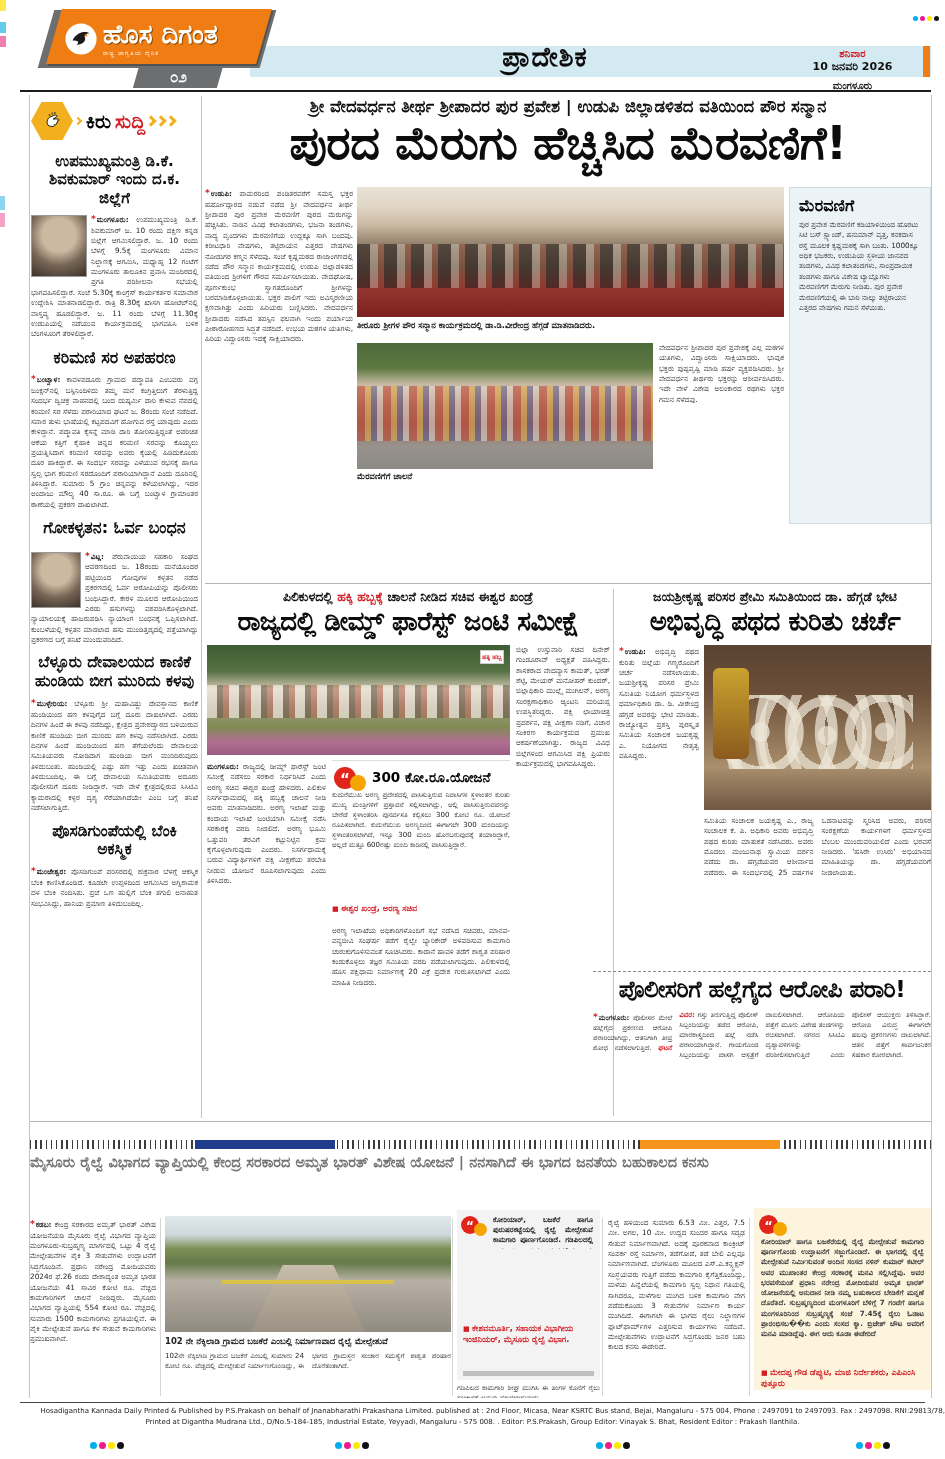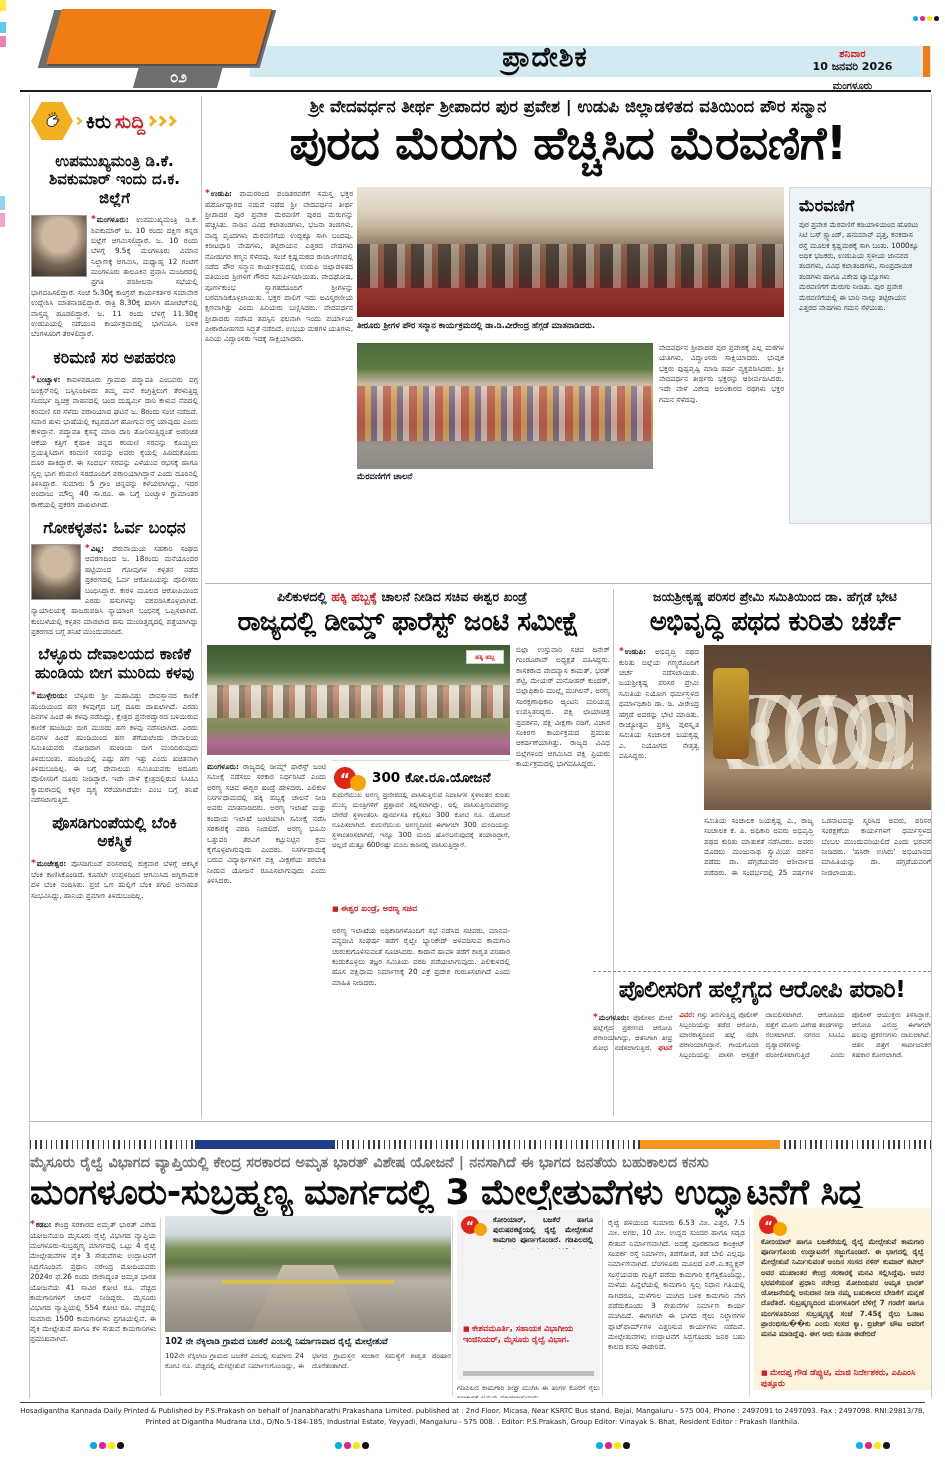--- a/index.html
+++ b/index.html
@@ -39,20 +39,31 @@
   <div class="abs" style="left:0;top:196px;width:5px;height:14px;background:#8ed4ee"></div>
   <div class="abs" style="left:0;top:213px;width:5px;height:14px;background:#f2a3c6"></div>
   <div class="abs" style="right:4px;top:6px">
     <span class="dot" style="background:#00aeef;width:5px;height:5px"></span><span class="dot" style="background:#ec1c8d;width:5px;height:5px"></span><span class="dot" style="background:#ffe800;width:5px;height:5px"></span><span class="dot" style="background:#111;width:5px;height:5px"></span>
   </div>
 
   <div class="abs" style="left:250px;top:46px;width:681px;height:31px;background:#d4eaf3"></div>
   <div class="abs" style="left:923px;top:46px;width:7px;height:31px;background:#ef7d13"></div>
   <div class="abs" style="left:46px;top:10px;width:222px;height:58px;background:#6c6e70;transform:skewX(-16deg)"></div>
   <div class="abs" style="left:54px;top:9px;width:210px;height:55px;background:#ef7d13;transform:skewX(-16deg);box-shadow:2px 2px 0 rgba(0,0,0,.25)"></div>
+  <div class="abs" style="left:64px;top:14px;width:200px;height:50px;display:flex;align-items:center">
+    <svg width="34" height="34" viewBox="0 0 24 24">
+        <circle cx="12" cy="12" r="11" fill="#fff"></circle>
+        <path d="M6 13c3-6 9-7 12-5-2 0-3 1-3.5 2.5C16 12 14 16 9 16c2-2 1-3-3-3z" fill="#1a1a1a"></path>
+        <circle cx="15.5" cy="9.3" r="0.9" fill="#ef7d13"></circle>
+      </svg>
+    <div style="margin-left:5px">
+      <div style="color:#fff;font-weight:700;font-size:26px;line-height:1;text-shadow:1px 1px 0 #8a4a00">ಹೊಸ ದಿಗಂತ</div>
+      <div style="color:#fff;font-size:6px;margin-top:2px;letter-spacing:1px">ರಾಷ್ಟ್ರ ಜಾಗೃತಿಯ ದೈನಿಕ</div>
+    </div>
+  </div>
   <div class="abs" style="left:136px;top:66px;width:84px;height:22px;background:#6c6e70;transform:skewX(-16deg);text-align:center">
     <span style="color:#fff;font-weight:700;font-size:15px;display:inline-block;transform:skewX(16deg);line-height:22px">೦೨</span>
   </div>
   <div class="abs" style="left:250px;top:41px;width:590px;text-align:center;font-size:27px;font-weight:700;color:#0c0c0c;letter-spacing:1px">ಪ್ರಾದೇಶಿಕ</div>
   <div class="abs" style="left:790px;top:48px;width:125px;text-align:center">
     <div style="color:#d21f26;font-weight:700;font-size:10px">ಶನಿವಾರ</div>
     <div style="color:#111;font-size:11px;font-weight:600">10 ಜನವರಿ 2026</div>
   </div>
   <div class="abs" style="left:790px;top:80px;width:125px;text-align:center;font-size:10px;font-weight:700;color:#222">ಮಂಗಳೂರು</div>
   <div class="abs" style="left:20px;top:90px;width:911px;height:2px;background:#1c1c1c"></div>
@@ -78,21 +89,21 @@
       <span class="chev"></span>
       <span class="chev"></span>
     </div>
 
     <h3 class="subhead" style="font-size:15px;margin:8px 2px 6px">ಉಪಮುಖ್ಯಮಂತ್ರಿ ಡಿ.ಕೆ. ಶಿವಕುಮಾರ್ ಇಂದು ದ.ಕ. ಜಿಲ್ಲೆಗೆ</h3>
     <p class="jtext" style="margin:0 0 7px"><span class="portrait" style="width:56px;height:62px"></span><span class="star"></span><b>ಮಂಗಳೂರು:</b> <span>ಉಪಮುಖ್ಯಮಂತ್ರಿ ಡಿ.ಕೆ. ಶಿವಕುಮಾರ್ ಜ. 10 ರಂದು ದಕ್ಷಿಣ ಕನ್ನಡ ಜಿಲ್ಲೆಗೆ ಆಗಮಿಸಲಿದ್ದಾರೆ. ಜ. 10 ರಂದು ಬೆಳಗ್ಗೆ 9.5ಕ್ಕೆ ಮಂಗಳೂರು ವಿಮಾನ ನಿಲ್ದಾಣಕ್ಕೆ ಆಗಮಿಸಿ, ಮಧ್ಯಾಹ್ನ 12 ಗಂಟೆಗೆ ಮಂಗಳೂರು ತಾಲೂಕಿನ ಪ್ರವಾಸಿ ಮಂದಿರದಲ್ಲಿ ಪ್ರಗತಿ ಪರಿಶೀಲನಾ ಸಭೆಯಲ್ಲಿ ಭಾಗವಹಿಸಲಿದ್ದಾರೆ. ಸಂಜೆ 5.30ಕ್ಕೆ ಕಾಂಗ್ರೆಸ್ ಕಾರ್ಯಕರ್ತರ ಸಮಾವೇಶ ಉದ್ದೇಶಿಸಿ ಮಾತನಾಡಲಿದ್ದಾರೆ. ರಾತ್ರಿ 8.30ಕ್ಕೆ ಖಾಸಗಿ ಹೋಟೆಲ್‌ನಲ್ಲಿ ವಾಸ್ತವ್ಯ ಹೂಡಲಿದ್ದಾರೆ. ಜ. 11 ರಂದು ಬೆಳಗ್ಗೆ 11.30ಕ್ಕೆ ಉಡುಪಿಯಲ್ಲಿ ನಡೆಯುವ ಕಾರ್ಯಕ್ರಮದಲ್ಲಿ ಭಾಗವಹಿಸಿ ಬಳಿಕ ಬೆಂಗಳೂರಿಗೆ ತೆರಳಲಿದ್ದಾರೆ.</span></p>
 
     <h3 class="subhead" style="font-size:16px;margin:8px 2px 6px">ಕರಿಮಣಿ ಸರ ಅಪಹರಣ</h3>
     <p class="jtext" style="margin:0 0 7px"><span class="star"></span><b>ಬಂಟ್ವಾಳ:</b> <span>ಕಾವಳಪಡೂರು ಗ್ರಾಮದ ಪದ್ಮಾವತಿ ಎಂಬವರು ವಗ್ಗ ಜಂಕ್ಷನ್‌ನಲ್ಲಿ ಬಸ್ಸಿನಿಂದಿಳಿದು ತಮ್ಮ ಮನೆ ಕಂಗ್ರಿತ್ತಿಲುಗೆ ತೆರಳುತ್ತಿದ್ದ ಸಂದರ್ಭ ದ್ವಿಚಕ್ರ ವಾಹನದಲ್ಲಿ ಬಂದ ದುಷ್ಕರ್ಮಿ ದಾರಿ ಕೇಳುವ ನೆಪದಲ್ಲಿ ಕರಿಮಣಿ ಸರ ಸೆಳೆದು ಪರಾರಿಯಾದ ಘಟನೆ ಜ. 8ರಂದು ಸಂಜೆ ನಡೆದಿದೆ. ಸವಾರ ತುಳು ಭಾಷೆಯಲ್ಲಿ ಕಟ್ಟಪದವಿಗೆ ಹೋಗುವ ರಸ್ತೆ ಯಾವುದು ಎಂದು ಕೇಳಿದ್ದಾನೆ. ಪದ್ಮಾವತಿ ಕೈಸನ್ನೆ ಮಾಡಿ ದಾರಿ ತೋರಿಸುತ್ತಿದ್ದಂತೆ ಅಪರಿಚಿತ ಆಕೆಯ ಕತ್ತಿಗೆ ಕೈಹಾಕಿ ಚಿನ್ನದ ಕರಿಮಣಿ ಸರವನ್ನು ಕೊಯ್ಯಲು ಪ್ರಯತ್ನಿಸಿದಾಗ ಕರಿಮಣಿ ಸರವನ್ನು ಅವರು ಕೈಯಲ್ಲಿ ಹಿಡಿದುಕೊಂಡು ದೂರ ಹಾಕಿದ್ದಾರೆ. ಈ ಸಂದರ್ಭ ಸರವನ್ನು ಎಳೆಯುವ ರಭಸಕ್ಕೆ ಹಾಗೂ ಸ್ವಲ್ಪ ಭಾಗ ಕರಿಮಣಿ ಸರದೊಂದಿಗೆ ಪರಾರಿಯಾಗಿದ್ದಾನೆ ಎಂದು ದೂರಿನಲ್ಲಿ ತಿಳಿಸಿದ್ದಾರೆ. ಸುಮಾರು 5 ಗ್ರಾಂ ಚಿನ್ನವನ್ನು ಕಳೆಯಲಾಗಿದ್ದು, ಇದರ ಅಂದಾಜು ಮೌಲ್ಯ 40 ಸಾ.ರೂ. ಈ ಬಗ್ಗೆ ಬಂಟ್ವಾಳ ಗ್ರಾಮಾಂತರ ಠಾಣೆಯಲ್ಲಿ ಪ್ರಕರಣ ದಾಖಲಾಗಿದೆ.</span></p>
 
-    <h3 class="subhead" style="font-size:16px;margin:8px 2px 4px">ಗೋಕಳ್ಳತನ: ಓರ್ವ ಬಂಧನ</h3>
+    <h3 class="subhead" style="font-size:16px;margin:8px 2px 12px">ಗೋಕಳ್ಳತನ: ಓರ್ವ ಬಂಧನ</h3>
     <p class="jtext" style="margin:0 0 7px"><span class="portrait" style="width:50px;height:56px"></span><span class="star"></span><b>ವಿಟ್ಲ:</b> <span>ಪೆರುವಾಯಿಯ ಸಹಕಾರಿ ಸಂಘದ ಆವರಣದಿಂದ ಜ. 18ರಂದು ಮನೆಯೊಂದರ ಹಟ್ಟಿಯಿಂದ ಗೋವುಗಳ ಕಳ್ಳತನ ನಡೆದ ಪ್ರಕರಣದಲ್ಲಿ ಓರ್ವ ಆರೋಪಿಯನ್ನು ಪೊಲೀಸರು ಬಂಧಿಸಿದ್ದಾರೆ. ಕೇರಳ ಮೂಲದ ಆರೋಪಿಯಿಂದ ಎರಡು ಹಸುಗಳನ್ನು ವಶಪಡಿಸಿಕೊಳ್ಳಲಾಗಿದೆ. ನ್ಯಾಯಾಲಯಕ್ಕೆ ಹಾಜರುಪಡಿಸಿ ನ್ಯಾಯಾಂಗ ಬಂಧನಕ್ಕೆ ಒಪ್ಪಿಸಲಾಗಿದೆ. ಕುಂಬಳೆಯಲ್ಲಿ ಕಳ್ಳತನ ಮಾಡಲಾದ ಹಸು ಮುಂಡಿತ್ತಡ್ಕದಲ್ಲಿ ಪತ್ತೆಯಾಗಿದ್ದು ಪ್ರಕರಣದ ಬಗ್ಗೆ ತನಿಖೆ ಮುಂದುವರಿದಿದೆ.</span></p>
 
     <h3 class="subhead" style="font-size:15.5px;margin:8px 2px 6px">ಬೆಳ್ಳೂರು ದೇವಾಲಯದ ಕಾಣಿಕೆ ಹುಂಡಿಯ ಬೀಗ ಮುರಿದು ಕಳವು</h3>
     <p class="jtext" style="margin:0 0 7px"><span class="star"></span><b>ಮುಳ್ಳೇರಿಯ:</b> <span>ಬೆಳ್ಳೂರು ಶ್ರೀ ಮಹಾವಿಷ್ಣು ದೇವಸ್ಥಾನದ ಕಾಣಿಕೆ ಹುಂಡಿಯಿಂದ ಹಣ ಕಳವುಗೈದ ಬಗ್ಗೆ ದೂರು ದಾಖಲಾಗಿದೆ. ಎರಡು ದಿನಗಳ ಹಿಂದೆ ಈ ಕಳವು ನಡೆದಿದ್ದು, ಕ್ಷೇತ್ರದ ಪ್ರವೇಶದ್ವಾರದ ಬಳಿಯಿರುವ ಕಾಣಿಕೆ ಹುಂಡಿಯ ಬೀಗ ಮುರಿದು ಹಣ ಕಳವು ನಡೆಸಲಾಗಿದೆ. ಎರಡು ದಿನಗಳ ಹಿಂದೆ ಹುಂಡಿಯಿಂದ ಹಣ ತೆಗೆಯಲೆಂದು ದೇವಾಲಯ ಸಮಿತಿಯವರು ನೋಡಿದಾಗ ಹುಂಡಿಯ ಬೀಗ ಮುರಿದಿರುವುದು ತಿಳಿದುಬಂತು. ಹುಂಡಿಯಲ್ಲಿ ಎಷ್ಟು ಹಣ ಇತ್ತು ಎಂದು ಖಚಿತವಾಗಿ ತಿಳಿದುಬಂದಿಲ್ಲ. ಈ ಬಗ್ಗೆ ದೇವಾಲಯ ಸಮಿತಿಯವರು ಅದೂರು ಪೊಲೀಸರಿಗೆ ದೂರು ನೀಡಿದ್ದಾರೆ. ಇದೇ ವೇಳೆ ಕ್ಷೇತ್ರದಲ್ಲಿರುವ ಸಿಸಿಟಿವಿ ಕ್ಯಾಮರಾದಲ್ಲಿ ಕಳ್ಳರ ದೃಶ್ಯ ಸೆರೆಯಾಗಿದೆಯೇ ಎಂಬ ಬಗ್ಗೆ ತನಿಖೆ ನಡೆಸಲಾಗುತ್ತಿದೆ.</span></p>
 
     <h3 class="subhead" style="font-size:15.5px;margin:8px 2px 6px">ಪೊಸಡಿಗುಂಪೆಯಲ್ಲಿ ಬೆಂಕಿ ಅಕಸ್ಮಿಕ</h3>
     <p class="jtext" style="margin:0"><span class="star"></span><b>ಮಂಜೇಶ್ವರ:</b> <span>ಪೊಸಡಿಗುಂಪೆ ಪರಿಸರದಲ್ಲಿ ಶುಕ್ರವಾರ ಬೆಳಗ್ಗೆ ಆಕಸ್ಮಿಕ ಬೆಂಕಿ ಕಾಣಿಸಿಕೊಂಡಿದೆ. ಕೂಡಲೇ ಉಪ್ಪಳದಿಂದ ಆಗಮಿಸಿದ ಅಗ್ನಿಶಾಮಕ ದಳ ಬೆಂಕಿ ನಂದಿಸಿತು. ಪ್ರಜೆ ಒಣ ಹುಲ್ಲಿಗೆ ಬೆಂಕಿ ತಗುಲಿ ಅನಾಹುತ ಸಂಭವಿಸಿದ್ದು, ಹಾನಿಯ ಪ್ರಮಾಣ ತಿಳಿದುಬಂದಿಲ್ಲ.</span></p>
   </div>
 
   <div class="abs kicker" style="left:205px;top:97px;width:726px;font-size:16.5px">ಶ್ರೀ ವೇದವರ್ಧನ ತೀರ್ಥ ಶ್ರೀಪಾದರ ಪುರ ಪ್ರವೇಶ | ಉಡುಪಿ ಜಿಲ್ಲಾಡಳಿತದ ವತಿಯಿಂದ ಪೌರ ಸನ್ಮಾನ</div>
@@ -112,26 +123,26 @@
 
   <div class="abs jtext" style="left:659px;top:343px;width:125px;height:238px">ವೇದವರ್ಧನ ಶ್ರೀಪಾದರ ಪುರ ಪ್ರವೇಶಕ್ಕೆ ಎಲ್ಲ ಮಠಗಳ ಯತಿಗಳು, ವಿದ್ವಾಂಸರು ಸಾಕ್ಷಿಯಾದರು. ಭಾವುಕ ಭಕ್ತರು ಪುಷ್ಪವೃಷ್ಟಿ ಮಾಡಿ ಹರ್ಷ ವ್ಯಕ್ತಪಡಿಸಿದರು. ಶ್ರೀ ವೇದವರ್ಧನ ತೀರ್ಥರು ಭಕ್ತರನ್ನು ಆಶೀರ್ವದಿಸಿದರು. ಇದೇ ವೇಳೆ ವಿಶೇಷ ಅಲಂಕಾರದ ರಥಗಳು ಭಕ್ತರ ಗಮನ ಸೆಳೆದವು.</div>
 
   <div class="abs sidebox" style="left:789px;top:187px;width:142px;height:337px">
     <div style="font-size:16px;font-weight:700;margin-bottom:5px">ಮೆರವಣಿಗೆ</div>
     <div class="jtext" style="text-align:left">ಪುರ ಪ್ರವೇಶ ಮೆರವಣಿಗೆ ಕಡಿಯಾಳಿಯಿಂದ ಹೊರಟು ಸಿಟಿ ಬಸ್ ಸ್ಟ್ಯಾಂಡ್, ಹನುಮಾನ್ ವೃತ್ತ, ಕನಕದಾಸ ರಸ್ತೆ ಮೂಲಕ ಕೃಷ್ಣಮಠಕ್ಕೆ ಸಾಗಿ ಬಂತು. 1000ಕ್ಕೂ ಅಧಿಕ ಭಜಕರು, ಉಡುಪಿಯ ಸ್ಥಳೀಯ ಜಾನಪದ ತಂಡಗಳು, ವಿವಿಧ ಕಲಾತಂಡಗಳು, ಸಾಂಪ್ರದಾಯಿಕ ತಂಡಗಳು ಹಾಗೂ ವಿಶೇಷ ಟ್ಯಾಬ್ಲೊಗಳು ಮೆರವಣಿಗೆಗೆ ಮೆರುಗು ನೀಡಿತು. ಪುರ ಪ್ರವೇಶ ಮೆರವಣಿಗೆಯಲ್ಲಿ ಈ ಬಾರಿ ನಾಲ್ಕು ತಟ್ಟಿರಾಯನ ಎತ್ತರದ ವೇಷಗಳು ಗಮನ ಸೆಳೆಯಿತು.</div>
   </div>
 
   <div class="abs hrule" style="left:205px;top:583px;width:726px"></div>
 
-  <div class="abs kicker" style="left:199px;top:589px;width:406px;font-size:12.5px"><span>ಪಿಲಿಕುಳದಲ್ಲಿ </span><span style="color:#d21f26">ಹಕ್ಕಿ ಹಬ್ಬಕ್ಕೆ</span><span> ಚಾಲನೆ ನೀಡಿದ ಸಚಿವ ಈಶ್ವರ ಖಂಡ್ರೆ</span></div>
+  <div class="abs kicker" style="left:205px;top:589px;width:406px;font-size:12.5px"><span>ಪಿಲಿಕುಳದಲ್ಲಿ </span><span style="color:#d21f26">ಹಕ್ಕಿ ಹಬ್ಬಕ್ಕೆ</span><span> ಚಾಲನೆ ನೀಡಿದ ಸಚಿವ ಈಶ್ವರ ಖಂಡ್ರೆ</span></div>
   <div class="abs headline" style="left:205px;top:606px;width:406px;font-size:26px">ರಾಜ್ಯದಲ್ಲಿ ಡೀಮ್ಡ್ ಫಾರೆಸ್ಟ್ ಜಂಟಿ ಸಮೀಕ್ಷೆ</div>
 
   <div class="abs photo" style="left:207px;top:645px;width:303px;height:110px;background:linear-gradient(180deg,#3e5c33 0%,#567244 24%,#d0c5af 40%,#a99885 56%,#7f8c53 74%,#b06e92 88%,#995c80 100%)">
     <div style="position:absolute;left:0;top:36%;width:100%;height:30%;background:repeating-linear-gradient(90deg,rgba(250,246,238,.6) 0 10px,rgba(90,70,55,.45) 10px 16px,rgba(190,80,60,.35) 16px 22px)"></div>
-    <div style="position:absolute;right:6px;top:5px;background:#fff;border:1px solid #ccc;padding:2px 8px;font-size:6.5px;font-weight:700;color:#d21f26">ಹಕ್ಕಿ ಹಬ್ಬ</div>
+    <div style="position:absolute;right:6px;top:5px;background:#fff;border:1px solid #ccc;padding:2px 1px;font-size:6.5px;font-weight:700;color:#d21f26">ಹಕ್ಕಿ ಹಬ್ಬ</div>
   </div>
 
   <div class="abs jtext" style="left:207px;top:762px;width:119px;height:352px"><b>ಮಂಗಳೂರು:</b> <span>ರಾಜ್ಯದಲ್ಲಿ ಡೀಮ್ಡ್ ಫಾರೆಸ್ಟ್ ಜಂಟಿ ಸಮೀಕ್ಷೆ ನಡೆಸಲು ಸರಕಾರ ನಿರ್ಧರಿಸಿದೆ ಎಂದು ಅರಣ್ಯ ಸಚಿವ ಈಶ್ವರ ಖಂಡ್ರೆ ಹೇಳಿದರು. ಪಿಲಿಕುಳ ನಿಸರ್ಗಧಾಮದಲ್ಲಿ ಹಕ್ಕಿ ಹಬ್ಬಕ್ಕೆ ಚಾಲನೆ ನೀಡಿ ಅವರು ಮಾತನಾಡಿದರು. ಅರಣ್ಯ ಇಲಾಖೆ ಮತ್ತು ಕಂದಾಯ ಇಲಾಖೆ ಜಂಟಿಯಾಗಿ ಸಮೀಕ್ಷೆ ನಡೆಸಿ ಸರಕಾರಕ್ಕೆ ವರದಿ ನೀಡಲಿದೆ. ಅರಣ್ಯ ಭೂಮಿ ಒತ್ತುವರಿ ತೆರವಿಗೆ ಕಟ್ಟುನಿಟ್ಟಿನ ಕ್ರಮ ಕೈಗೊಳ್ಳಲಾಗುವುದು ಎಂದರು. ನಿಸರ್ಗಧಾಮಕ್ಕೆ ಬರುವ ವಿದ್ಯಾರ್ಥಿಗಳಿಗೆ ಪಕ್ಷಿ ವೀಕ್ಷಣೆಯ ತರಬೇತಿ ನೀಡುವ ಯೋಜನೆ ರೂಪಿಸಲಾಗುವುದು ಎಂದು ತಿಳಿಸಿದರು.</span></div>
 
   <div class="abs" style="left:332px;top:760px;width:178px;height:160px;border-top:1px solid #ddd">
     <div class="qc1" style="left:2px;top:6px">“</div>
     <div class="qc2" style="left:18px;top:14px"></div>
     <div style="position:absolute;left:40px;top:8px;font-size:13.5px;font-weight:700">300 ಕೋ.ರೂ.ಯೋಜನೆ</div>
     <div class="jtext" style="position:absolute;left:0;top:30px;width:178px;height:108px;font-size:7px">ಕುದುರೆಮುಖ ಅರಣ್ಯ ಪ್ರದೇಶದಲ್ಲಿ ವಾಸಿಸುತ್ತಿರುವ ನಿವಾಸಿಗಳ ಸ್ಥಳಾಂತರ ಕುರಿತು ಮುಖ್ಯ ಮಂತ್ರಿಗಳಿಗೆ ಪ್ರಸ್ತಾವನೆ ಸಲ್ಲಿಸಲಾಗಿದ್ದು, ಅಲ್ಲಿ ವಾಸಿಸುತ್ತಿರುವವರನ್ನು ಬೇರೆಡೆ ಸ್ಥಳಾಂತರಿಸಿ ಪುನರ್ವಸತಿ ಕಲ್ಪಿಸಲು 300 ಕೋಟಿ ರೂ. ಯೋಜನೆ ರೂಪಿಸಲಾಗಿದೆ. ಕುದುರೆಮುಖ ಅರಣ್ಯದಿಂದ ಈಗಾಗಲೇ 300 ಮಂದಿಯನ್ನು ಸ್ಥಳಾಂತರಿಸಲಾಗಿದೆ, ಇನ್ನೂ 300 ಮಂದಿ ಹೊರಬರುವುದಕ್ಕೆ ತಯಾರಿದ್ದಾರೆ, ಅಲ್ಲದೆ ಮತ್ತೂ 600ರಷ್ಟು ಮಂದಿ ಕಾಡಿನಲ್ಲಿ ವಾಸಿಸುತ್ತಿದ್ದಾರೆ.</div>
     <div class="qattr" style="position:absolute;left:0;top:142px">ಈಶ್ವರ ಖಂಡ್ರೆ, ಅರಣ್ಯ ಸಚಿವ</div>
@@ -152,21 +163,20 @@
 
   <div class="abs" style="left:593px;top:971px;width:338px;border-top:1px dashed #8a8a8a"></div>
   <div class="abs headline" style="left:593px;top:976px;width:338px;font-size:23px">ಪೊಲೀಸರಿಗೆ ಹಲ್ಲೆಗೈದ ಆರೋಪಿ ಪರಾರಿ!</div>
   <div class="abs jtext cols4" style="left:593px;top:1011px;width:338px;height:105px;font-size:7px"><span class="star"></span><b>ಮಂಗಳೂರು:</b> <span>ಪೊಲೀಸರ ಮೇಲೆ ಹಲ್ಲೆಗೈದ ಪ್ರಕರಣದ ಆರೋಪಿ ಪರಾರಿಯಾಗಿದ್ದು, ಆತನಿಗಾಗಿ ತೀವ್ರ ಶೋಧ ನಡೆಸಲಾಗುತ್ತಿದೆ. </span><span style="color:#d21f26;font-weight:700">ಘಟನೆ ವಿವರ:</span><span> ಗಸ್ತು ತಿರುಗುತ್ತಿದ್ದ ಪೊಲೀಸ್ ಸಿಬ್ಬಂದಿಯನ್ನು ತಡೆದ ಆರೋಪಿ, ಮಾರಕಾಸ್ತ್ರದಿಂದ ಹಲ್ಲೆ ನಡೆಸಿ ಪರಾರಿಯಾಗಿದ್ದಾನೆ. ಗಾಯಗೊಂಡ ಸಿಬ್ಬಂದಿಯನ್ನು ಖಾಸಗಿ ಆಸ್ಪತ್ರೆಗೆ ದಾಖಲಿಸಲಾಗಿದೆ. ಆರೋಪಿಯ ಪತ್ತೆಗೆ ಮೂರು ವಿಶೇಷ ತಂಡಗಳನ್ನು ರಚಿಸಲಾಗಿದೆ. ನಗರದ ಸಿಸಿಟಿವಿ ದೃಶ್ಯಾವಳಿಗಳನ್ನು ಪರಿಶೀಲಿಸಲಾಗುತ್ತಿದೆ ಎಂದು ಪೊಲೀಸ್ ಆಯುಕ್ತರು ತಿಳಿಸಿದ್ದಾರೆ. ಆರೋಪಿ ವಿರುದ್ಧ ಈಗಾಗಲೇ ಹಲವು ಪ್ರಕರಣಗಳು ದಾಖಲಾಗಿವೆ. ಆತನ ಪತ್ತೆಗೆ ಸಾರ್ವಜನಿಕರ ಸಹಕಾರ ಕೋರಲಾಗಿದೆ.</span></div>
 
   <div class="abs ticks" style="left:30px;top:1140px;width:901px;height:9px"></div>
   <div class="abs" style="left:195px;top:1140px;width:140px;height:9px;background:#1f3d8a"></div>
   <div class="abs" style="left:640px;top:1140px;width:140px;height:9px;background:#f7941d"></div>
 
   <div class="abs" style="left:30px;top:1154px;width:901px;font-size:14.5px;font-weight:700;color:#737373">ಮೈಸೂರು ರೈಲ್ವೆ ವಿಭಾಗದ ವ್ಯಾಪ್ತಿಯಲ್ಲಿ ಕೇಂದ್ರ ಸರಕಾರದ ಅಮೃತ ಭಾರತ್ ವಿಶೇಷ ಯೋಜನೆ | ನನಸಾಗಿದೆ ಈ ಭಾಗದ ಜನತೆಯ ಬಹುಕಾಲದ ಕನಸು</div>
-  <div class="abs" style="left:30px;top:1172px;width:901px;font-size:35px;font-weight:700;color:#0c0c0c;letter-spacing:-.5px">ಮಂಗಳೂರು-ಸುಬ್ರಹ್ಮಣ್ಯ ಮಾರ್ಗದಲ್ಲಿ 3 ಮೇಲ್ಸೇತುವೆಗಳು ಉದ್ಘಾಟನೆಗೆ ಸಿದ್ಧ</div>
 
   <div class="abs vrule" style="left:160px;top:1218px;height:178px;background:#d5d5d5"></div>
   <div class="abs vrule" style="left:452px;top:1218px;height:178px;background:#d5d5d5"></div>
   <div class="abs vrule" style="left:602px;top:1218px;height:178px;background:#d5d5d5"></div>
   <div class="abs vrule" style="left:749px;top:1218px;height:178px;background:#d5d5d5"></div>
 
   <div class="abs jtext" style="left:30px;top:1218px;width:126px;height:178px"><span class="star"></span><b>ಕಡಬ:</b> <span>ಕೇಂದ್ರ ಸರಕಾರದ ಅಮೃತ್ ಭಾರತ್ ವಿಶೇಷ ಯೋಜನೆಯಡಿ ಮೈಸೂರು ರೈಲ್ವೆ ವಿಭಾಗದ ವ್ಯಾಪ್ತಿಯ ಮಂಗಳೂರು-ಸುಬ್ರಹ್ಮಣ್ಯ ಮಾರ್ಗದಲ್ಲಿ ಒಟ್ಟು 4 ರೈಲ್ವೆ ಮೇಲ್ಸೇತುವೆಗಳ ಪೈಕಿ 3 ಸೇತುವೆಗಳು ಉದ್ಘಾಟನೆಗೆ ಸಿದ್ಧಗೊಂಡಿವೆ. ಪ್ರಧಾನಿ ನರೇಂದ್ರ ಮೋದಿಯವರು 2024ರ ಫೆ.26 ರಂದು ದೇಶಾದ್ಯಂತ ಅಮೃತ ಭಾರತ ಯೋಜನೆಯ 41 ಸಾವಿರ ಕೋಟಿ ರೂ. ವೆಚ್ಚದ ಕಾಮಗಾರಿಗಳಿಗೆ ಚಾಲನೆ ನೀಡಿದ್ದರು. ಮೈಸೂರು ವಿಭಾಗದ ವ್ಯಾಪ್ತಿಯಲ್ಲಿ 554 ಕೋಟಿ ರೂ. ವೆಚ್ಚದಲ್ಲಿ ಸುಮಾರು 1500 ಕಾಮಗಾರಿಗಳು ಪ್ರಗತಿಯಲ್ಲಿವೆ. ಈ ಪೈಕಿ ಮೇಲ್ಸೇತುವೆ ಹಾಗೂ ಕೆಳ ಸೇತುವೆ ಕಾಮಗಾರಿಗಳು ಪ್ರಮುಖವಾಗಿವೆ.</span></div>
 
   <div class="abs photo" style="left:165px;top:1216px;width:286px;height:116px;background:linear-gradient(180deg,#e0e8eb 0%,#cfd9dd 16%,#7e9157 28%,#647a48 40%,#b8b1a5 56%,#aaa197 72%,#8f8b80 100%)">
     <div style="position:absolute;left:30%;top:42%;width:40%;height:58%;background:linear-gradient(180deg,#c9beab,#9b9184);clip-path:polygon(28% 0,72% 0,100% 100%,0 100%)"></div>
@@ -188,20 +198,20 @@
   <div class="abs jtext" style="left:608px;top:1218px;width:137px;height:178px">ರೈಲ್ವೆ ಹಳಿಯಿಂದ ಸುಮಾರು 6.53 ಮೀ. ಎತ್ತರ, 7.5 ಮೀ. ಅಗಲ, 10 ಮೀ. ಉದ್ದದ ಸುಂದರ ಹಾಗೂ ಸದೃಢ ಸೇತುವೆ ನಿರ್ಮಾಣವಾಗಿದೆ. ಅದಕ್ಕೆ ಪೂರಕವಾದ ಕಾಂಕ್ರೀಟ್ ಸಂಪರ್ಕ ರಸ್ತೆ ನಿರ್ಮಾಣ, ತಡೆಗೋಡೆ, ತಡೆ ಬೇಲಿ ಎಲ್ಲವೂ ನಿರ್ಮಾಣವಾಗಿದೆ. ಬೆಂಗಳೂರು ಮೂಲದ ಎಸ್.ಎ.ಕನ್ಸ್ಟ್ರಕ್ಷನ್ ಸಂಸ್ಥೆಯವರು ಗುತ್ತಿಗೆ ಪಡೆದು ಕಾಮಗಾರಿ ಕೈಗೆತ್ತಿಕೊಂಡಿದ್ದು, ಮಳೆಯ ಹಿನ್ನೆಲೆಯಲ್ಲಿ ಕಾಮಗಾರಿ ಸ್ವಲ್ಪ ನಿಧಾನ ಗತಿಯಲ್ಲಿ ಸಾಗಿದರೂ, ಮಳೆಗಾಲ ಮುಗಿದ ಬಳಿಕ ಕಾಮಗಾರಿ ವೇಗ ಪಡೆದುಕೊಂಡು 3 ಸೇತುವೆಗಳ ನಿರ್ಮಾಣ ಕಾರ್ಯ ಮುಗಿದಿದೆ. ಈಗಾಗಲೇ ಈ ಭಾಗದ ರೈಲು ನಿಲ್ದಾಣಗಳ ಪ್ಲಾಟ್‌ಫಾರ್ಮ್‌ಗಳ ಎತ್ತರಿಸುವ ಕಾರ್ಯಗಳು ನಡೆದಿವೆ. ಮೇಲ್ಸೇತುವೆಗಳು ಉದ್ಘಾಟನೆಗೆ ಸಿದ್ಧಗೊಂಡು ಜನರ ಬಹು ಕಾಲದ ಕನಸು ಈಡೇರಿದೆ.</div>
 
   <div class="abs" style="left:754px;top:1208px;width:177px;height:182px;background:#fcf4dd;padding:5px 7px">
     <div class="qc1" style="left:5px;top:7px;width:19px;height:19px;line-height:22px;font-size:13px">“</div>
     <div class="qc2" style="left:19px;top:14px;width:14px;height:14px"></div>
     <div class="jtext" style="margin-left:32px;font-size:7.2px;font-weight:700;height:24px"></div>
     <div class="jtext" style="height:128px;font-size:7.2px;font-weight:700;color:#3a3a3a">ಕೋರಿಯಾರ್ ಹಾಗೂ ಬಜಕೆರೆಯಲ್ಲಿ ರೈಲ್ವೆ ಮೇಲ್ಸೇತುವೆ ಕಾಮಗಾರಿ ಪೂರ್ಣಗೊಂಡು ಉದ್ಘಾಟನೆಗೆ ಸಜ್ಜುಗೊಂಡಿದೆ. ಈ ಭಾಗದಲ್ಲಿ ರೈಲ್ವೆ ಮೇಲ್ಸೇತುವೆ ನಿರ್ಮಿಸುವಂತೆ ಅಂದಿನ ಸಂಸದ ನಳಿನ್ ಕುಮಾರ್ ಕಟೀಲ್ ಅವರ ಮುಖಾಂತರ ಕೇಂದ್ರ ಸರಕಾರಕ್ಕೆ ಮನವಿ ಸಲ್ಲಿಸಿದ್ದೆವು. ಅವರ ಭರವಸೆಯಂತೆ ಪ್ರಧಾನಿ ನರೇಂದ್ರ ಮೋದಿಯವರ ಅಮೃತ ಭಾರತ್ ಯೋಜನೆಯಲ್ಲಿ ಅನುದಾನ ನೀಡಿ ನಮ್ಮ ಬಹುಕಾಲದ ಬೇಡಿಕೆಗೆ ಮನ್ನಣೆ ದೊರೆತಿದೆ. ಸುಬ್ರಹ್ಮಣ್ಯದಿಂದ ಮಂಗಳೂರಿಗೆ ಬೆಳಿಗ್ಗೆ 7 ಗಂಟೆಗೆ ಹಾಗೂ ಮಂಗಳೂರಿನಿಂದ ಸುಬ್ರಹ್ಮಣ್ಯಕ್ಕೆ ಸಂಜೆ 7.45ಕ್ಕೆ ರೈಲು ಓಡಾಟ ಪ್ರಾರಂಭಿಸಬ��ಕು ಎಂದು ಸಂಸದ ಕ್ಯಾ. ಬ್ರಿಜೇಶ್ ಚೌಟ ಅವರಿಗೆ ಮನವಿ ಮಾಡಿದ್ದೆವು. ಈಗ ಅದು ಕೂಡಾ ಈಡೇರಿದೆ</div>
     <div class="qattr" style="margin-top:2px">ಮೇದಪ್ಪ ಗೌಡ ಡೆಪ್ಯುಟಿ, ಮಾಜಿ ನಿರ್ದೇಶಕರು, ಎಪಿಎಂಸಿ ಪುತ್ತೂರು</div>
   </div>
 
-  <div class="abs" style="left:0;top:1407px;width:945px;text-align:center;font-size:7px;color:#222">Hosadigantha Kannada Daily Printed &amp; Published by P.S.Prakash on behalf of Jnanabharathi Prakashana Limited. published at : 2nd Floor, Micasa, Near KSRTC Bus stand, Bejai, Mangaluru - 575 004, Phone : 2497091 to 2497093. Fax : 2497098. RNI:29813/78,</div>
+  <div class="abs" style="left:0;top:1407px;width:945px;text-align:right;font-size:7px;color:#222">Hosadigantha Kannada Daily Printed &amp; Published by P.S.Prakash on behalf of Jnanabharathi Prakashana Limited. published at : 2nd Floor, Micasa, Near KSRTC Bus stand, Bejai, Mangaluru - 575 004, Phone : 2497091 to 2497093. Fax : 2497098. RNI:29813/78,</div>
   <div class="abs" style="left:0;top:1418px;width:945px;text-align:center;font-size:7px;color:#222">Printed at Digantha Mudrana Ltd., D/No.5-184-185, Industrial Estate, Yeyyadi, Mangaluru - 575 008. . Editor: P.S.Prakash, Group Editor: Vinayak S. Bhat, Resident Editor : Prakash Ilanthila.</div>
   <div class="abs" style="left:90px;top:1434px"><span class="dot" style="background:#00aeef"></span><span class="dot" style="background:#ec1c8d"></span><span class="dot" style="background:#ffe800"></span><span class="dot" style="background:#111"></span></div>
   <div class="abs" style="left:335px;top:1434px"><span class="dot" style="background:#00aeef"></span><span class="dot" style="background:#ec1c8d"></span><span class="dot" style="background:#ffe800"></span><span class="dot" style="background:#111"></span></div>
   <div class="abs" style="left:596px;top:1434px"><span class="dot" style="background:#00aeef"></span><span class="dot" style="background:#ec1c8d"></span><span class="dot" style="background:#ffe800"></span><span class="dot" style="background:#111"></span></div>
   <div class="abs" style="left:856px;top:1434px"><span class="dot" style="background:#00aeef"></span><span class="dot" style="background:#ec1c8d"></span><span class="dot" style="background:#ffe800"></span><span class="dot" style="background:#111"></span></div>
 
 </div>
 
 </body></html>

